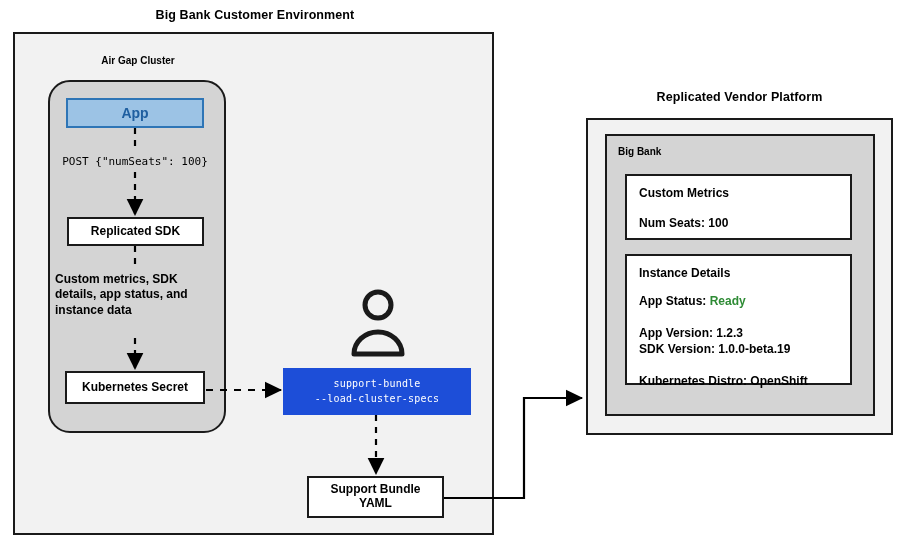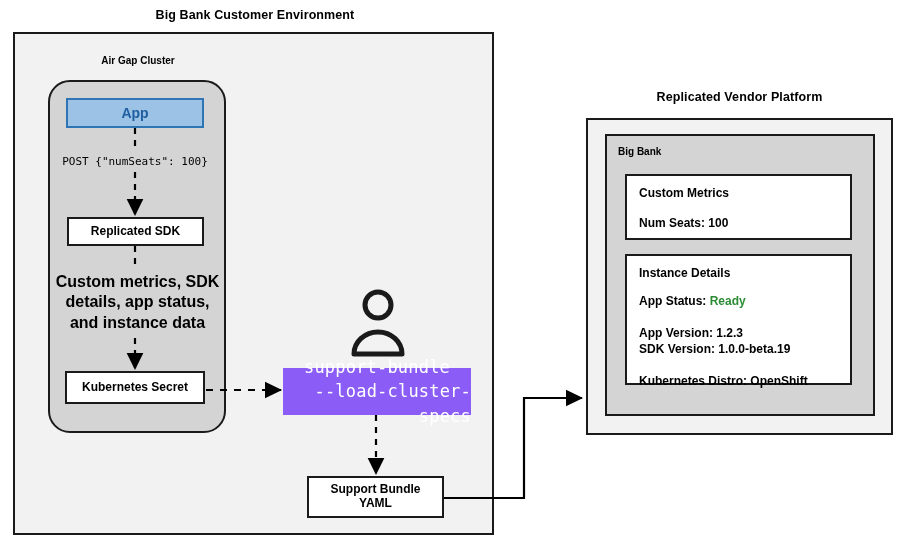--- a/index.html
+++ b/index.html
@@ -76,46 +76,45 @@
     background: #9cc3e5;
     border: 2px solid #2e75b6;
     display: flex;
     align-items: center;
     justify-content: center;
     font-size: 14px;
     font-weight: bold;
     color: #1f5fa0;
   }
   .node-terminal {
-    background: #8b5cf6;
+    background: #1d4ed8;
     display: flex;
     flex-direction: column;
     align-items: center;
     justify-content: center;
     font-family: "DejaVu Sans Mono", "Liberation Mono", monospace;
-    font-size: 17px;
+    font-size: 10px;
     color: #ffffff;
     line-height: 1.45;
     letter-spacing: 0.2px;
-    text-align: right;
   }
 
   
   .edge-label-mono {
     font-family: "DejaVu Sans Mono", "Liberation Mono", monospace;
     font-size: 11px;
     color: #000000;
     text-align: center;
     white-space: nowrap;
   }
   .edge-label {
-    font-size: 16px;
-    font-weight: bold;
-    color: #000000;
-    text-align: center;
+    font-size: 12px;
+    font-weight: bold;
+    color: #000000;
+    text-align: left;
     line-height: 1.28;
   }
 
   
   .card-heading {
     font-size: 12px;
     font-weight: bold;
     color: #000000;
   }
   .card-line {

